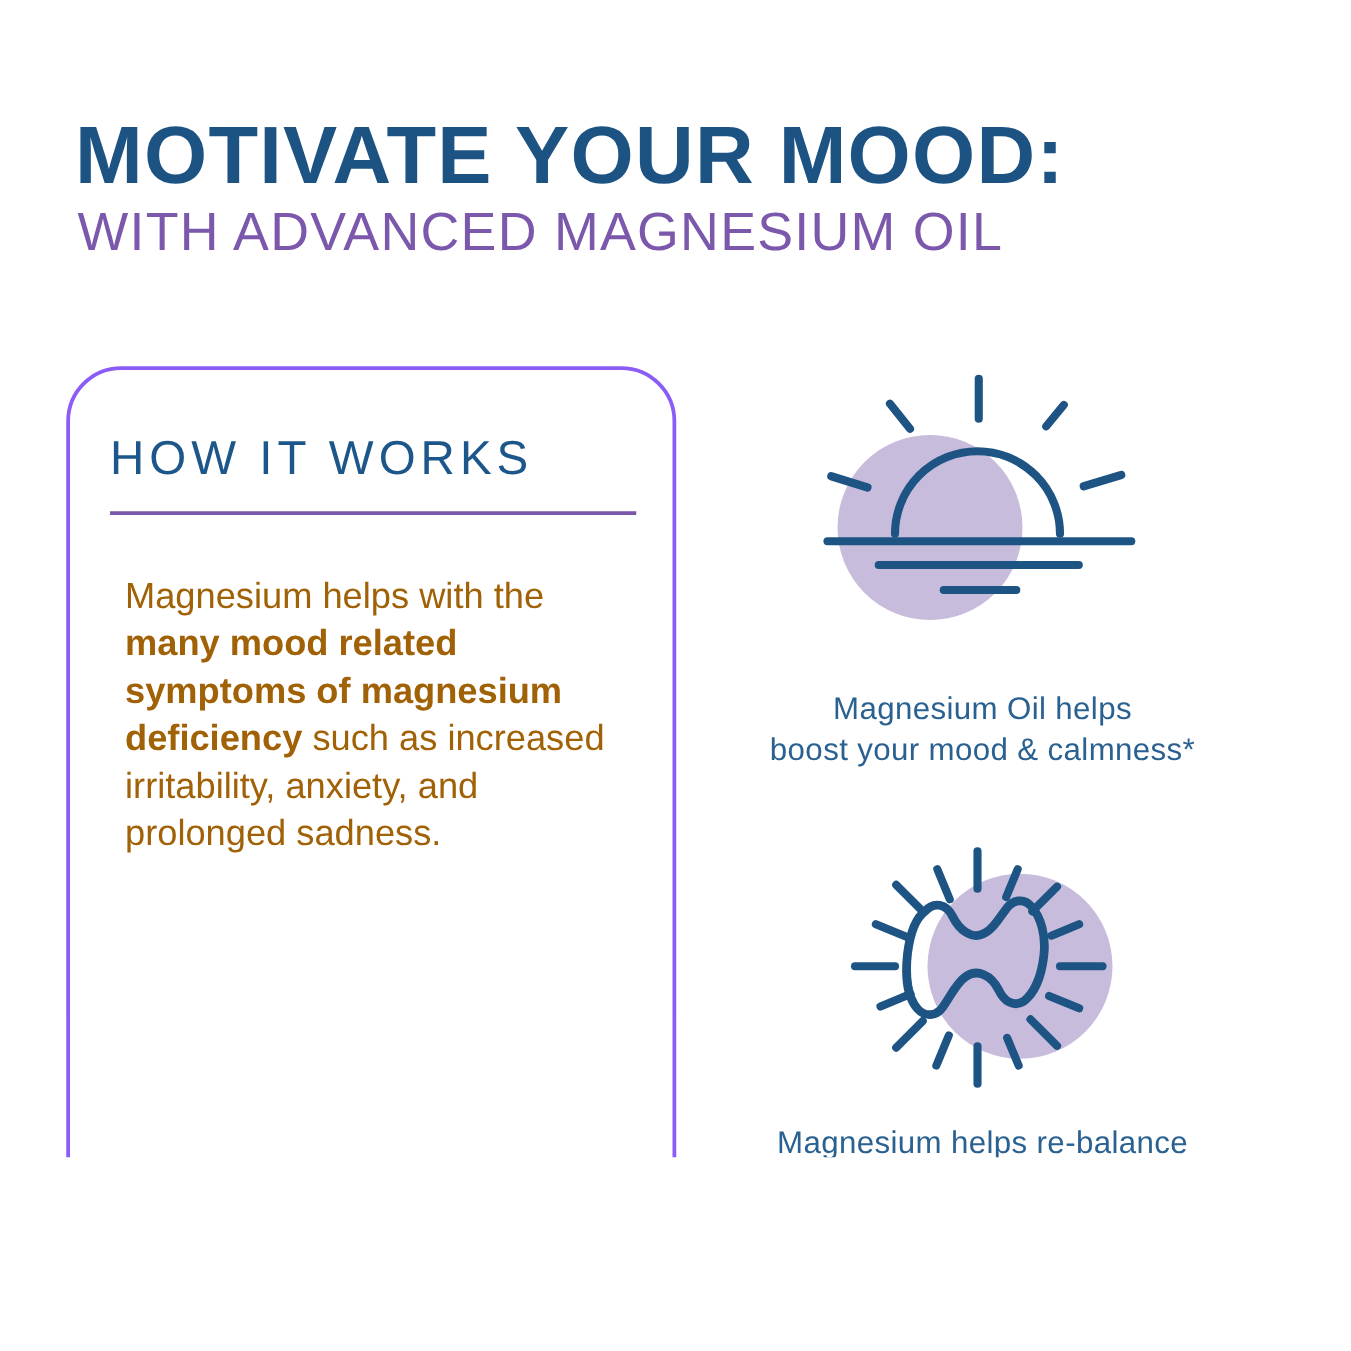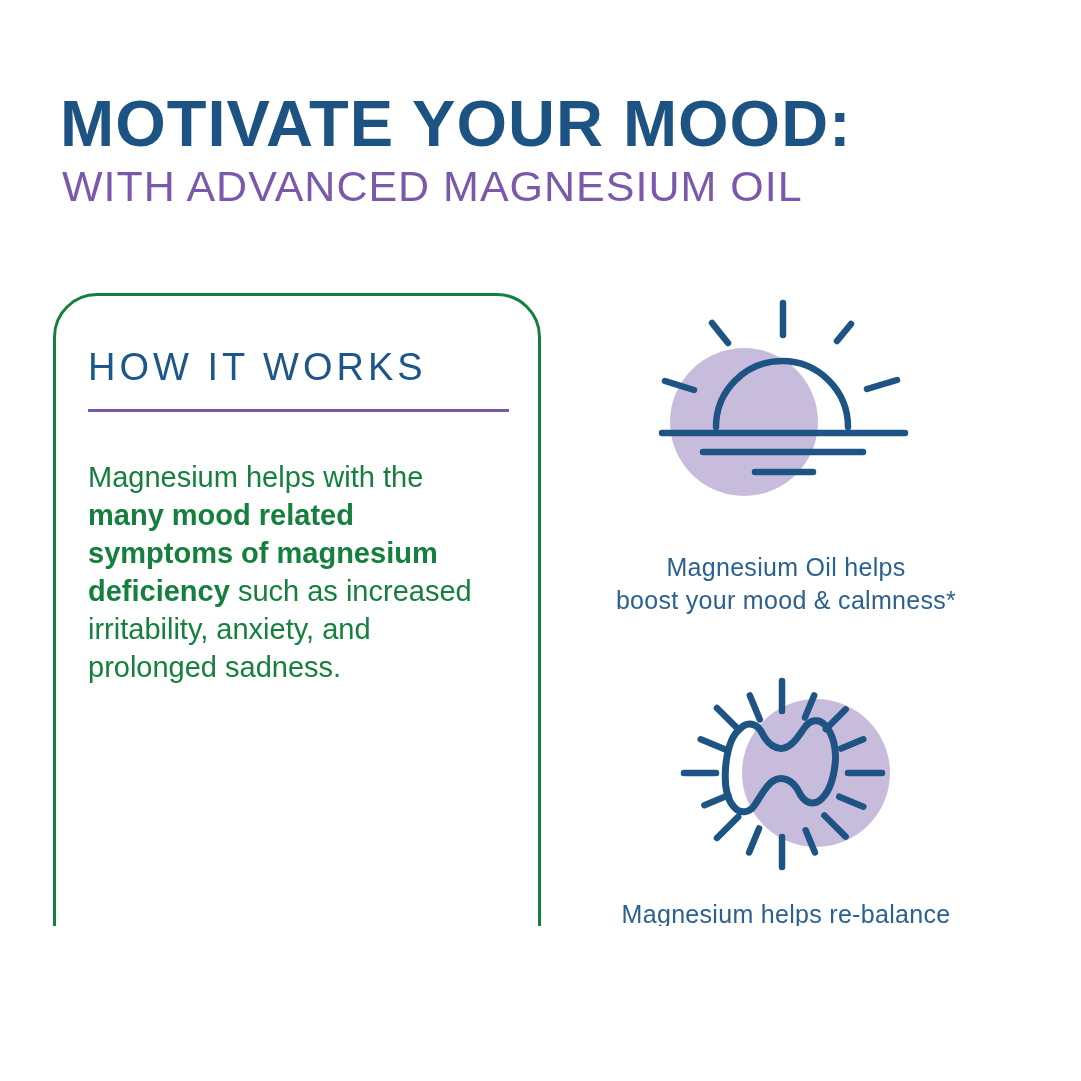--- a/index.html
+++ b/index.html
@@ -18,35 +18,35 @@
   }
   .subtitle{
     position:absolute;left:62px;top:162px;
     font-size:43px;font-weight:500;letter-spacing:1px;
     color:#7b58ab;white-space:nowrap;
   }
   
   .hiw-box{
     position:absolute;left:53px;top:293px;
     width:488px;height:732px;box-sizing:border-box;
-    border:3px solid #15803d;border-radius:44px;
+    border:3px solid #8b5cf6;border-radius:44px;
     padding:50px 32px 0 32px;
   }
   .hiw-heading{
     font-size:38px;font-weight:500;letter-spacing:4px;
     color:#1c568a;
   }
   .hiw-divider{
     width:421px;height:0;border:0;border-top:3px solid #7a57a8;
     margin:20px 0 0 0;
   }
   .para{
     font-size:29px;line-height:38px;font-weight:400;
-    color:#15803d;white-space:pre-line;
-    margin:0;
+    color:#a16207;white-space:pre-line;
+    margin:12px;
   }
   .para-1{margin-top:46px;}
   .para-2{margin-top:24px;}
   .para .b{font-weight:700;}
   
   .benefit-svg{position:absolute;}
   .svg-sunrise{left:655px;top:293px;}
   .svg-thyroid{left:650px;top:655px;}
   .caption{
     position:absolute;left:606px;width:360px;

